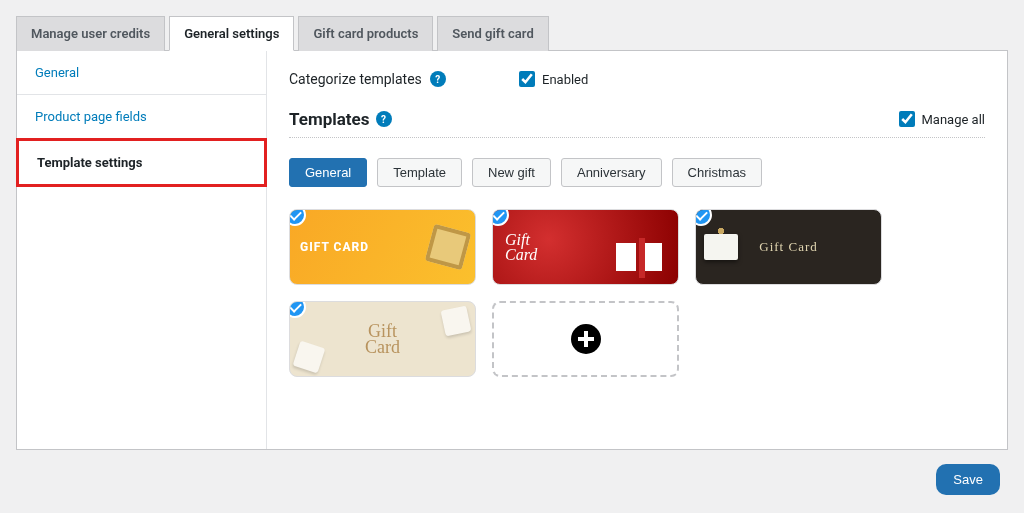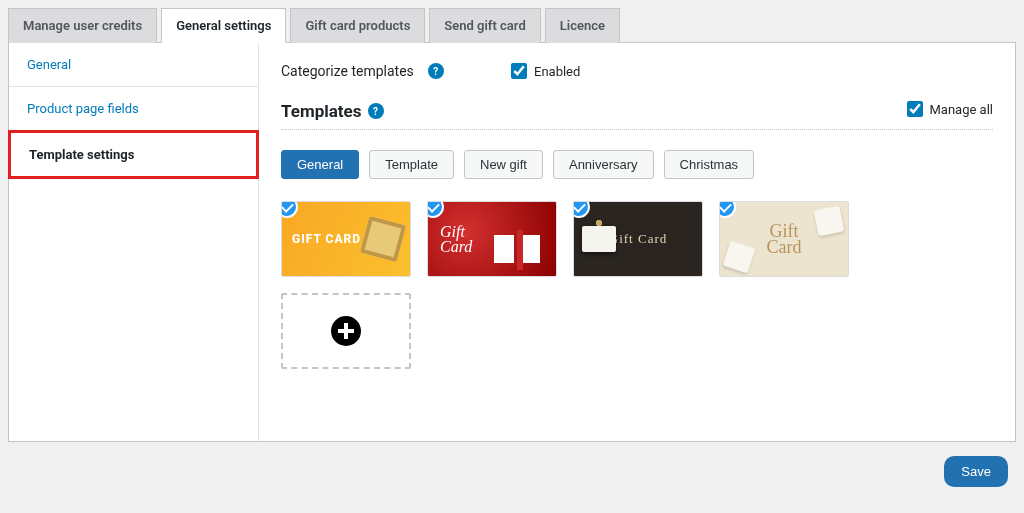--- a/index.html
+++ b/index.html
@@ -3,21 +3,21 @@
   <meta charset="utf-8">
   <style>
     * { box-sizing: border-box; margin: 0; padding: 0; }
     body {
       font-family: -apple-system, BlinkMacSystemFont, "Segoe UI", Roboto, sans-serif;
       background: #f0f0f1;
       font-size: 13px;
       color: #1d2327;
     }
     .wrap {
-      padding: 8px;
+      padding: 16px;
     }
     .tabs {
       display: flex;
       gap: 4px;
     }
     .tab {
       padding: 9px 14px;
       background: #dcdcde;
       border: 1px solid #c3c4c7;
       border-bottom: none;
@@ -66,21 +66,21 @@
       display: flex;
       align-items: center;
       margin-bottom: 22px;
     }
     .row-label {
       width: 230px;
       font-size: 14px;
       color: #1d2327;
       display: flex;
       align-items: center;
-      gap: 14px;
+      gap: 8px;
     }
     .help-icon {
       display: inline-flex;
       width: 16px;
       height: 16px;
       border-radius: 50%;
       background: #007cba;
       color: #fff;
       align-items: center;
       justify-content: center;
@@ -95,21 +95,21 @@
     }
     .checkbox-wrap input[type="checkbox"] {
       width: 16px;
       height: 16px;
       accent-color: #007cba;
       cursor: pointer;
     }
     .section-head {
       display: flex;
       justify-content: space-between;
-      align-items: flex-start;
+      align-items: center;
       border-bottom: 1px dotted #c3c4c7;
       padding-bottom: 8px;
       margin-bottom: 20px;
     }
     .section-title {
       font-size: 17px;
       font-weight: 700;
       display: flex;
       align-items: center;
       gap: 6px;
@@ -132,27 +132,27 @@
       background: #2271b1;
       border-color: #2271b1;
       color: #fff;
     }
     .templates-grid {
       display: flex;
       flex-wrap: wrap;
       gap: 16px;
     }
     .template-card {
-      width: 130px;
+      width: 187px;
       height: 76px;
       position: relative;
       border: 1px solid #dcdcde;
       cursor: pointer;
       overflow: hidden;
-      border-radius: 2px;
+      border-radius: 8px;
     }
     .check-badge {
       position: absolute;
       top: -6px;
       left: -6px;
       width: 22px;
       height: 22px;
       background: #2196f3;
       border-radius: 50%;
       display: flex;
@@ -312,21 +312,20 @@
   </style>
 </head>
 <body>
 
 <div class="wrap">
   <div class="tabs">
     <div class="tab">Manage user credits</div>
     <div class="tab active">General settings</div>
     <div class="tab">Gift card products</div>
     <div class="tab">Send gift card</div>
-    <div class="tab">Licence</div>
   </div>
 
   <div class="panel">
     <div class="sidebar">
       <div class="side-item">General</div>
       <div class="side-item">Product page fields</div>
       <div class="side-item active">Template settings</div>
     </div>
 
     <div class="main">

